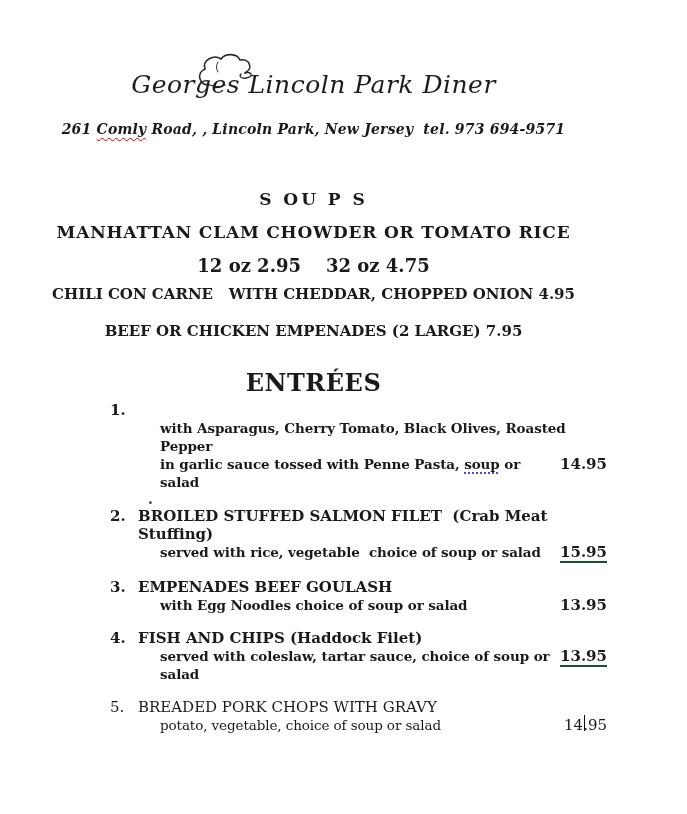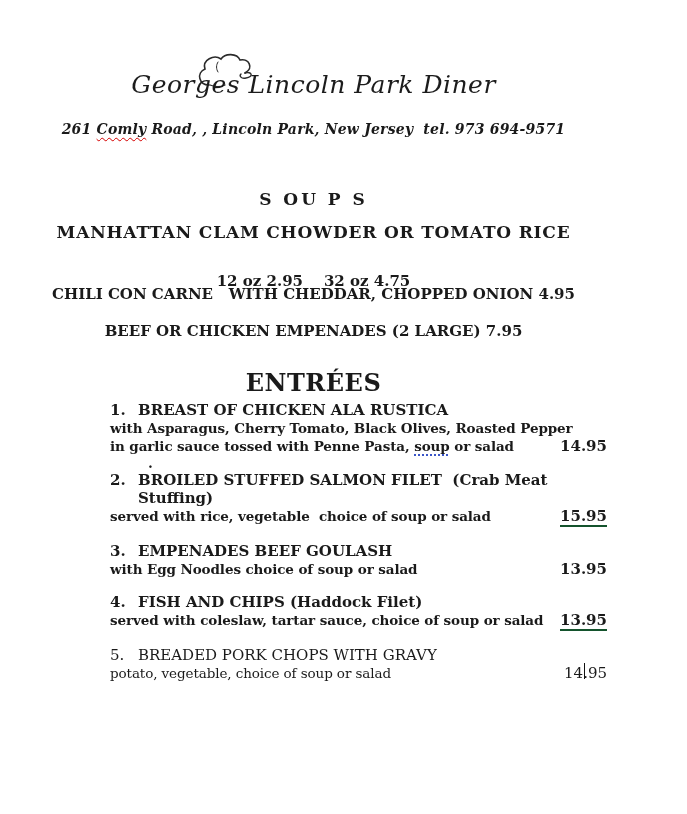--- a/index.html
+++ b/index.html
@@ -42,21 +42,21 @@
     font-weight: bold;
     color: #1a1acc;
     text-decoration: underline;
     text-decoration-thickness: 2px;
     cursor: pointer;
   }
 
   
   .soups-heading { top: 189px; font-size: 17px; font-weight: bold; letter-spacing: 3px; }
   .soups-line-0 { top: 222px; font-size: 17px; font-weight: bold; letter-spacing: 0.8px; }
-  .soups-line-1 { top: 272px; font-size: 15px; font-weight: bold; }
+  .soups-line-1 { top: 255px; font-size: 18px; font-weight: bold; }
   .soups-line-2 { top: 285px; font-size: 15px; font-weight: bold; }
   .soups-line-3 { top: 322px; font-size: 15px; font-weight: bold; }
 
   
   .entrees-heading { top: 368px; font-size: 24px; font-weight: bold; letter-spacing: 0.5px; }
   .entrees-list {
     position: absolute;
     top: 401px; left: 110px; width: 497px;
     font-weight: bold;
   }
@@ -65,20 +65,21 @@
     display: flex;
     line-height: 18px;
     font-size: 15px;
     white-space: pre-wrap;
   }
   .item-num { display: inline-block; width: 28px; flex: 0 0 28px; }
   .desc-row {
     display: flex;
     justify-content: space-between;
     align-items: baseline;
+    margin-left: 50px;
     line-height: 18px;
     font-size: 13.5px;
     letter-spacing: -0.1px;
     white-space: pre-wrap;
   }
   .desc-text { }
   .price { font-size: 15px; letter-spacing: 0; flex: 0 0 auto; margin-left: 8px; position: relative; }
   .price.underlined { border-bottom: 2px solid #14532d; }
   .grammar-mark {
     text-decoration: underline dotted #3a55c8 2px;
@@ -116,21 +117,20 @@
   <div class="centered soups-line-2">CHILI CON CARNE   WITH CHEDDAR, CHOPPED ONION 4.95</div>
   <div class="centered soups-line-3">BEEF OR CHICKEN EMPENADES (2 LARGE) 7.95</div>
 
   <div class="centered entrees-heading">ENTRÉES</div>
 
   <div class="entrees-list">
 
     <div class="item" style="margin-bottom:0;">
       <div class="item-title-row">
         <span class="item-num">1.</span>
-        <span>BREAST OF CHICKEN ALA RUSTICA</span>
       </div>
       <div class="desc-row">
         <span class="desc-text">with Asparagus, Cherry Tomato, Black Olives, Roasted Pepper</span>
       </div>
       <div class="desc-row">
         <span class="desc-text"><span>in garlic sauce tossed with Penne Pasta, </span><span class="grammar-mark">soup</span><span> or salad</span></span>
         <span class="price">14.95</span>
       </div>
       <div class="stray-period-row">.</div>
     </div>

